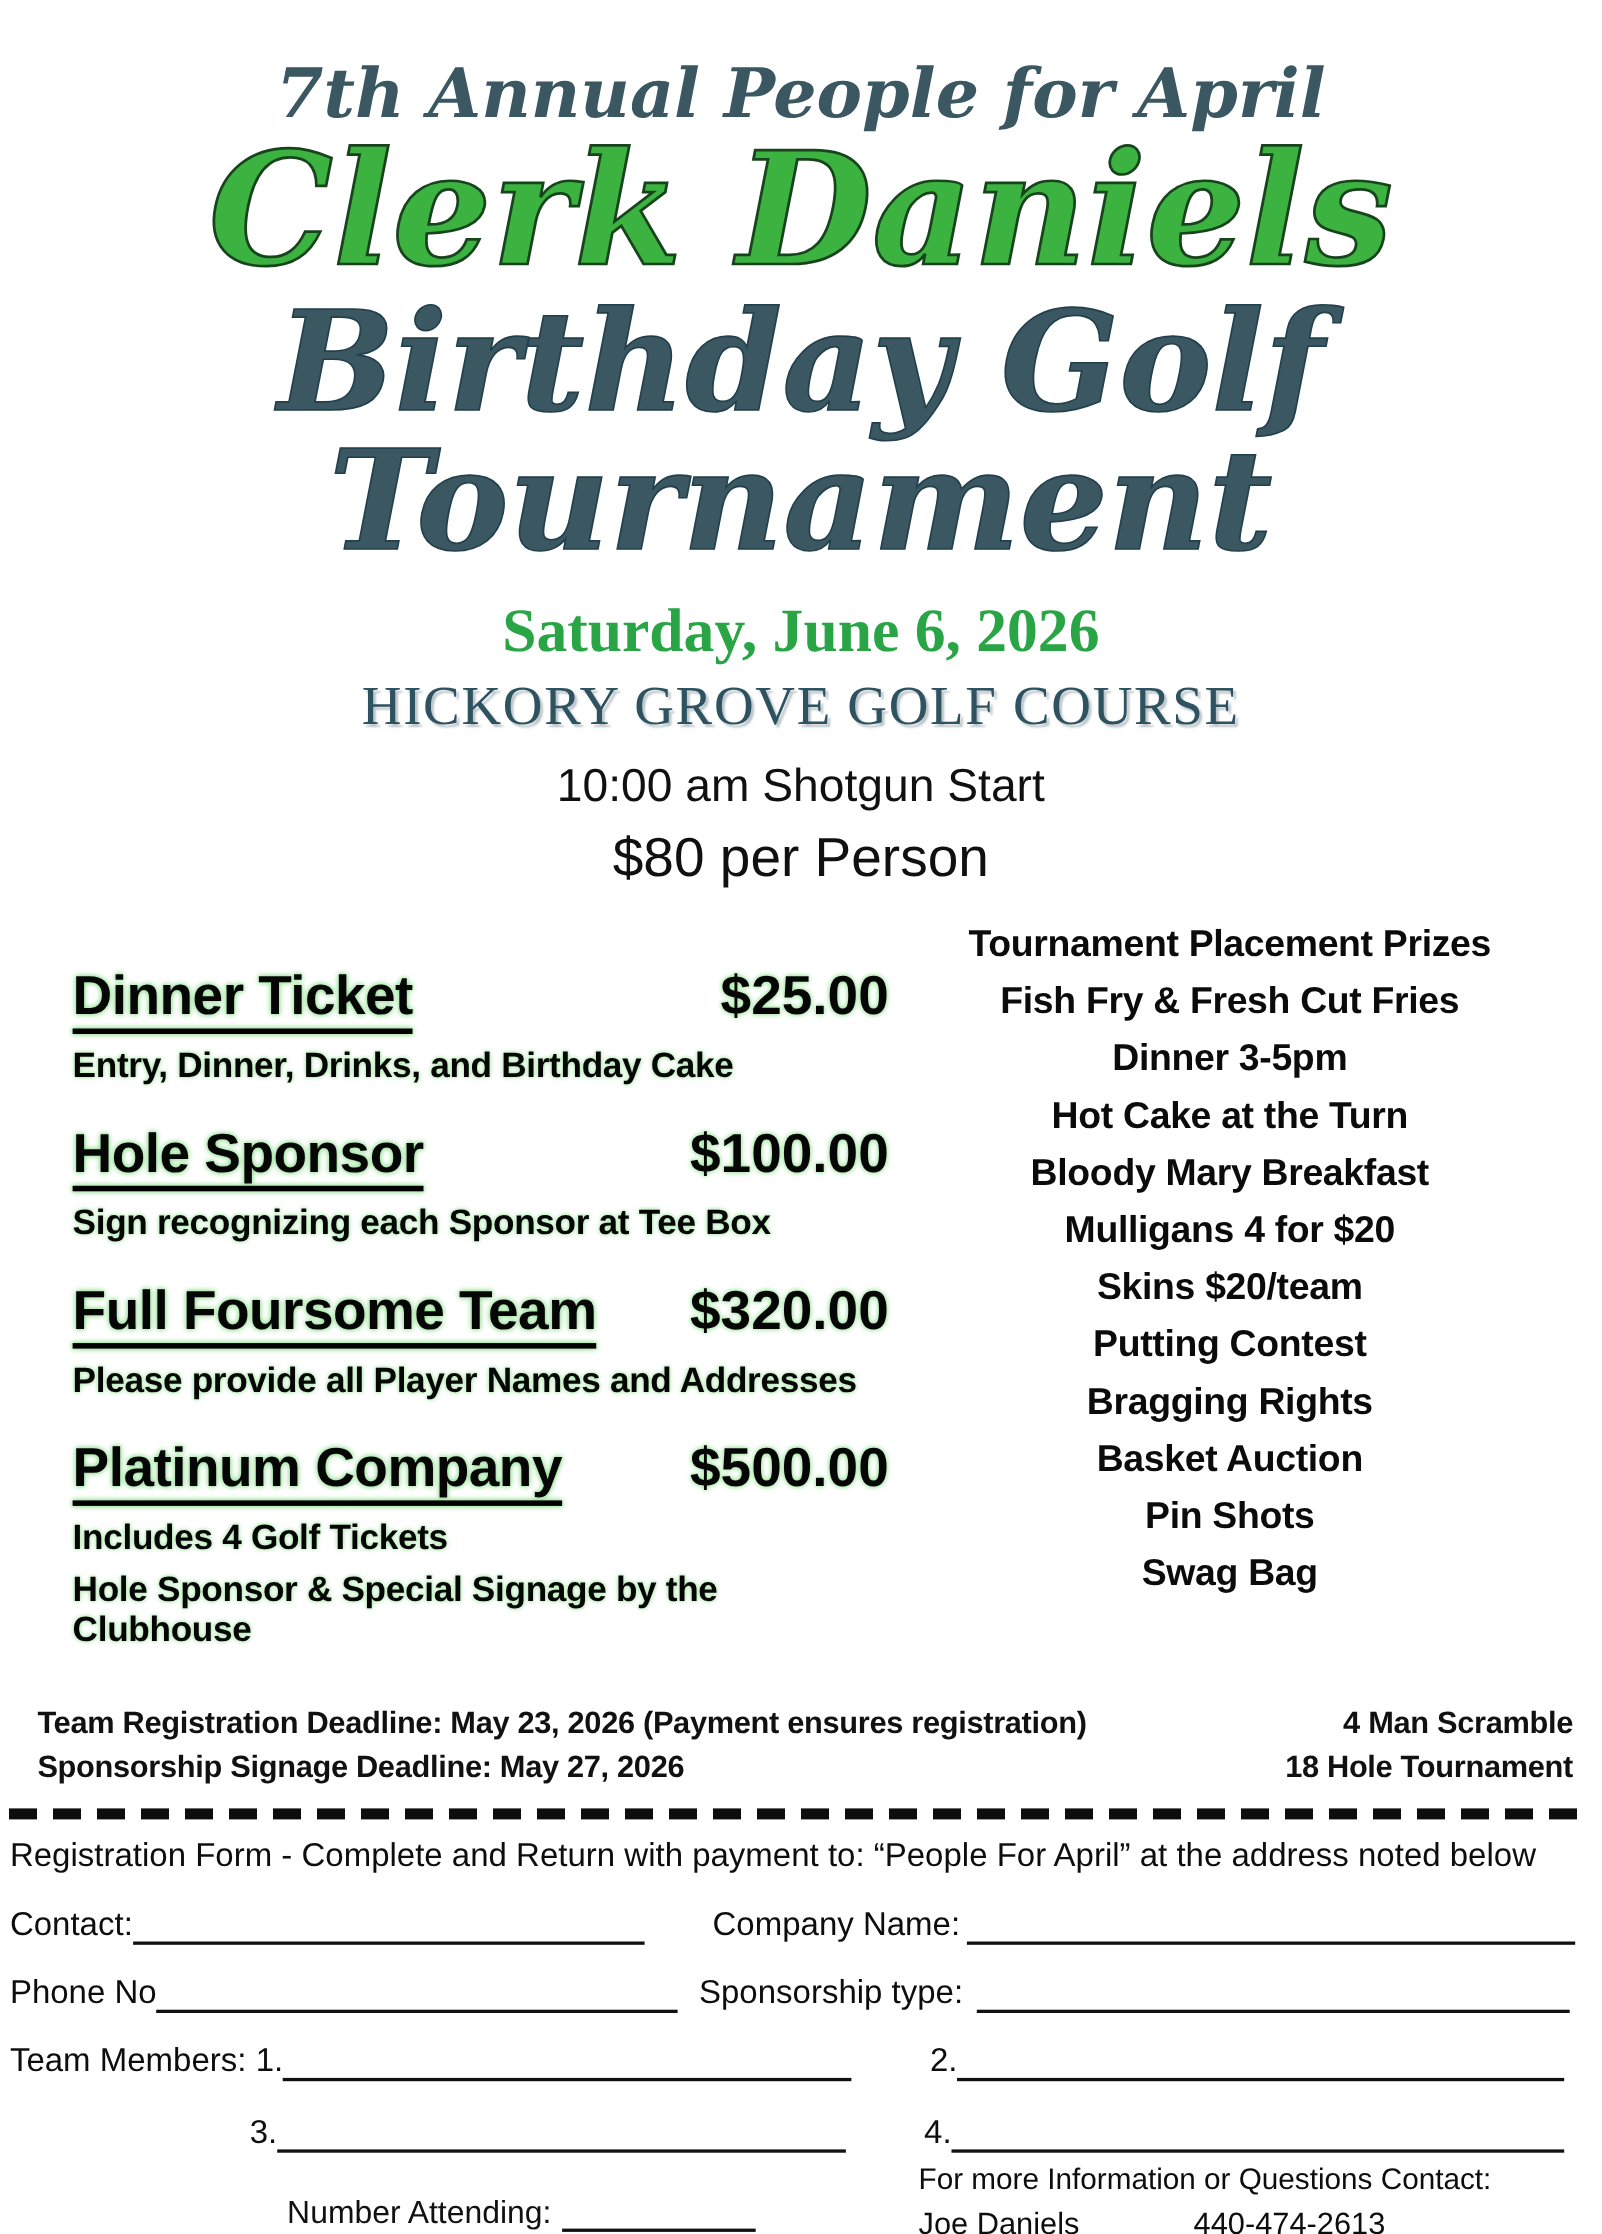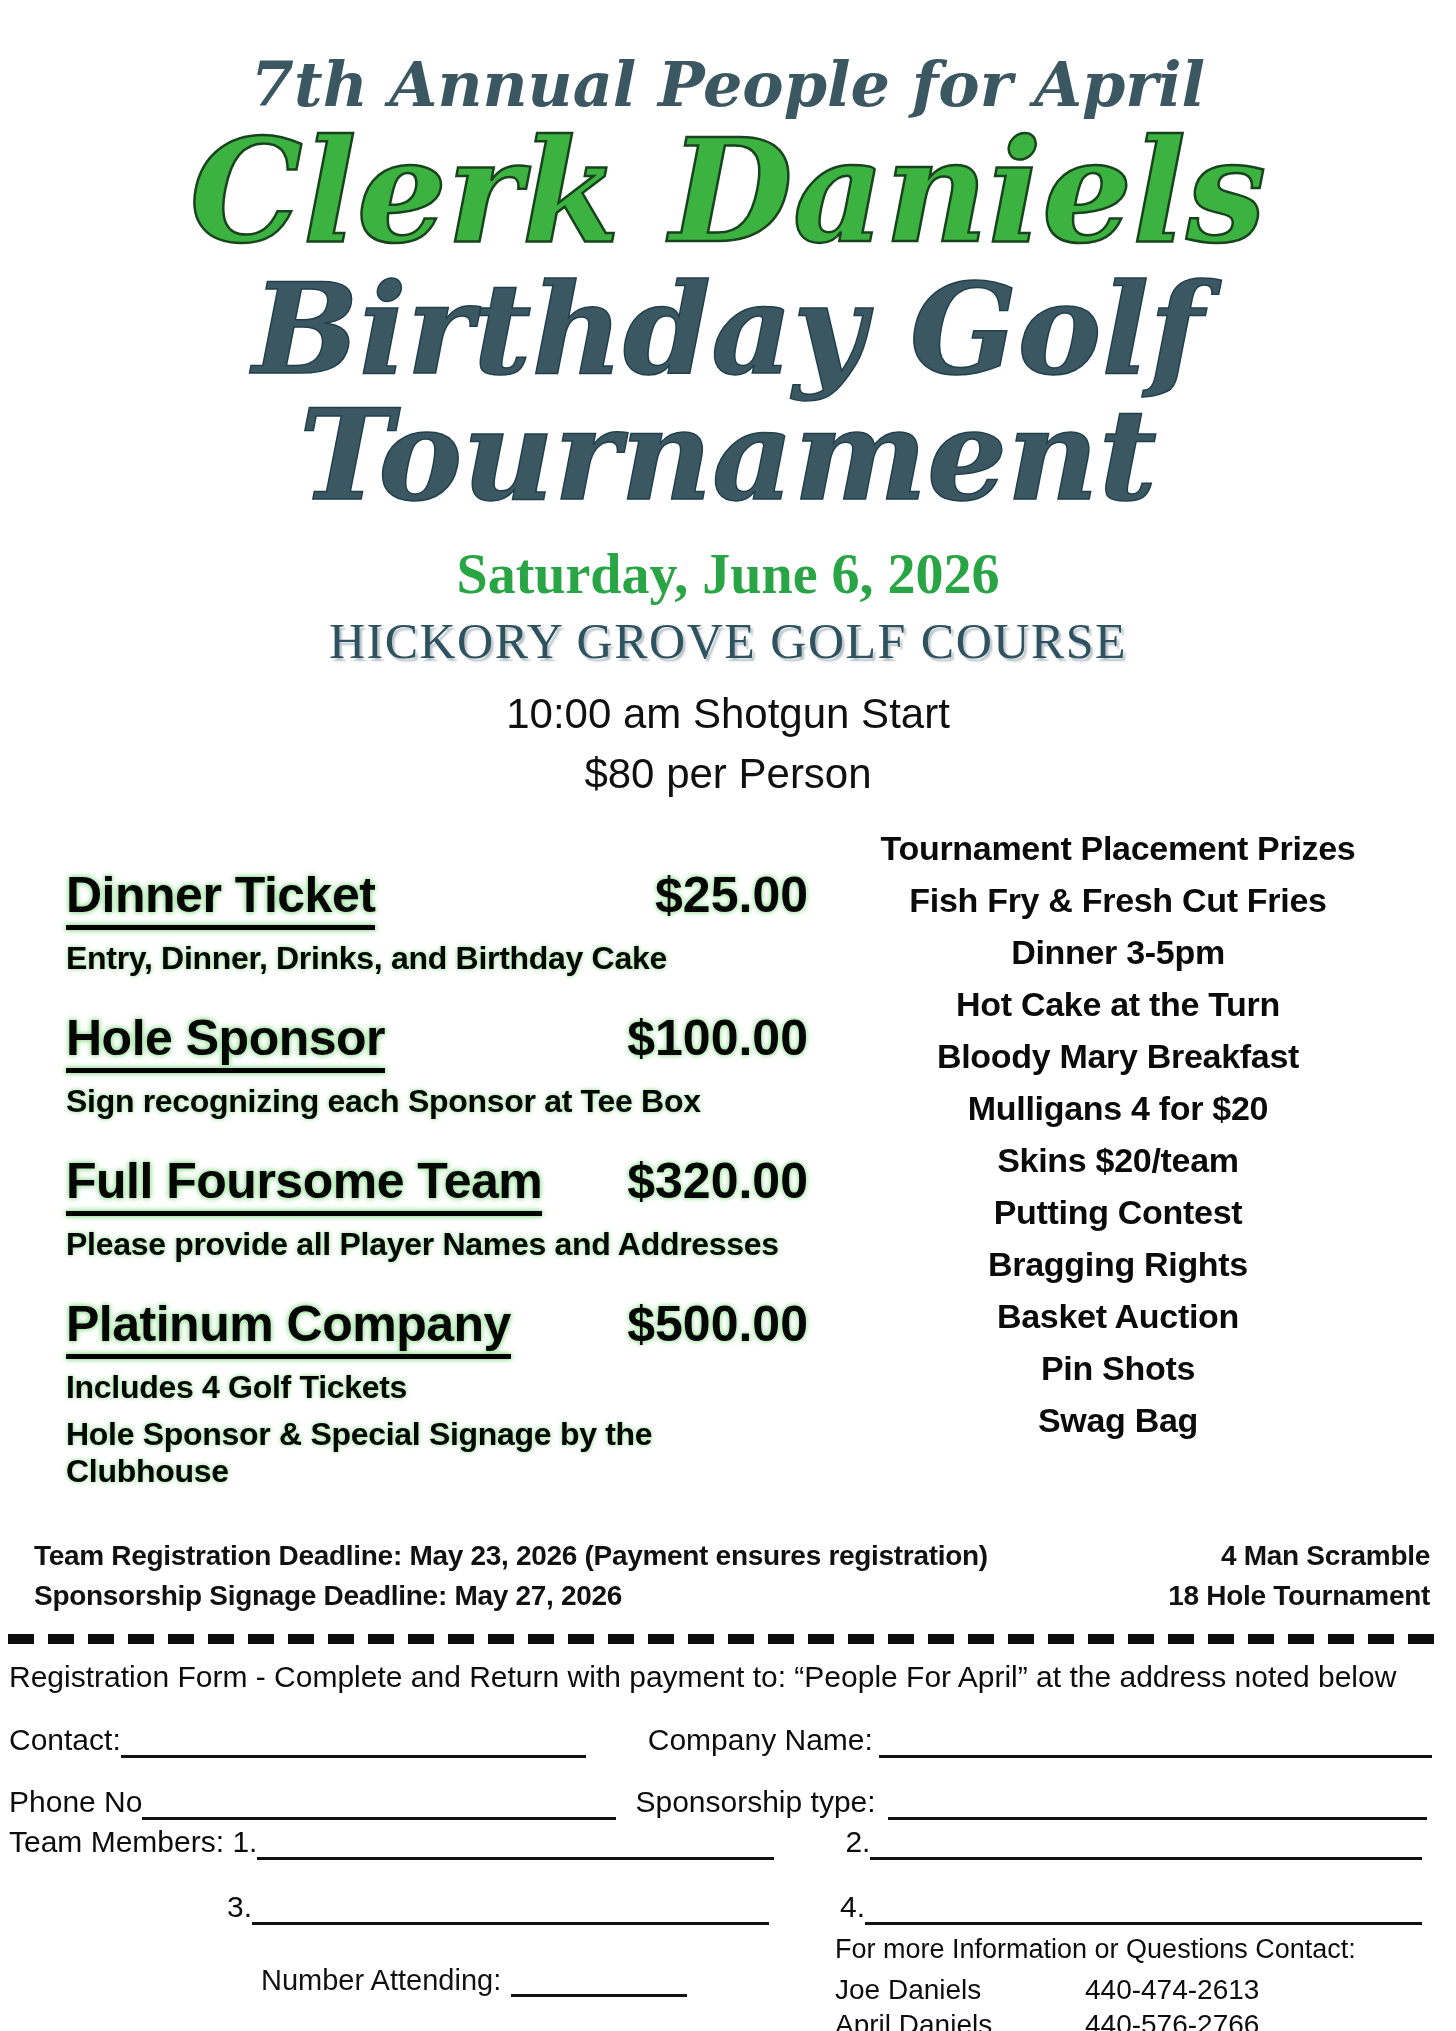--- a/index.html
+++ b/index.html
@@ -57,21 +57,21 @@
   .venue {
     font-family: "Liberation Serif", serif;
     font-weight: 500;
     font-size: 50px;
     letter-spacing: 1.5px;
     color: #2e5260;
     text-shadow: 2.5px 2.5px 2px rgba(58,87,98,0.35);
     margin-top: 6px;
   }
   .start { font-size: 42px; color: #101010; margin-top: 20px; }
-  .price { font-size: 42px; color: #101010; margin-top: 12px; }
+  .price { font-size: 50px; color: #101010; margin-top: 12px; }
 
   
   .columns { display: flex; margin-top: 20px; padding: 0 28px 0 66px; min-height: 628px; }
   .left-col { width: 742px; padding-top: 48px; }
   .right-col { flex: 1; text-align: center; padding-top: 4px; }
 
   .p-item { margin-bottom: 32px; }
   .p-row { display: flex; justify-content: space-between; align-items: baseline; }
   .p-name {
     font-weight: 700;
@@ -119,21 +119,21 @@
 
   
   .form-section { padding: 0 14px 0 9px; }
   .form-heading { font-size: 30px; margin-top: 16px; color: #0d0d0d; }
 
   .f-row { display: flex; align-items: flex-end; font-size: 30px; color: #0d0d0d; height: 40px; }
   .f-row .lbl { line-height: 36px; white-space: nowrap; }
   .uline { border-bottom: 3px solid #111; height: 34px; }
   .row-contact { margin-top: 24px; }
   .row-phone { margin-top: 22px; }
-  .row-team { }
+  .row-team { margin-top: 22px; }
   .row-team34 { margin-top: 25px; }
 
   
   .bottom { display: flex; margin-top: 8px; }
   .bottom-left { width: 826px; }
   .bottom-right { flex: 1; font-size: 28px; color: #0d0d0d; }
 
   .mini-row { display: flex; align-items: flex-end; font-size: 29px; height: 38px; margin-left: 252px; }
   .mini-row .lbl { line-height: 34px; white-space: nowrap; }
   .mini-row .uline { height: 32px; }

